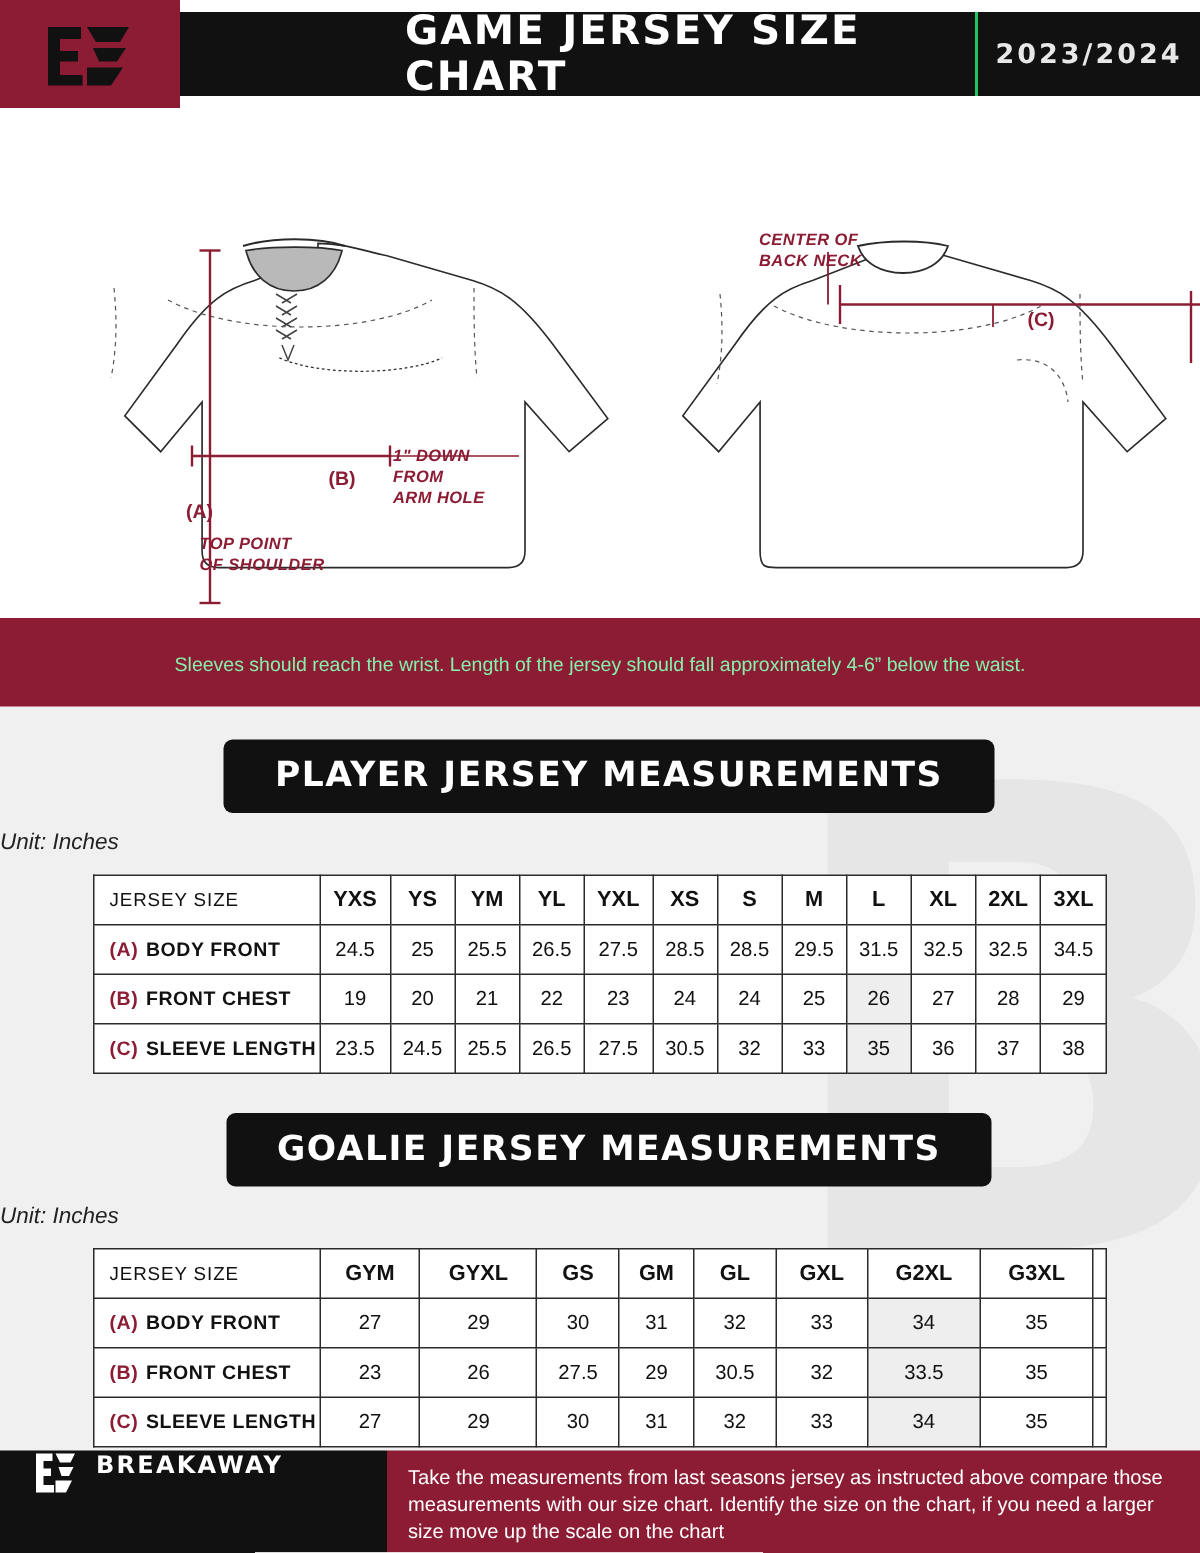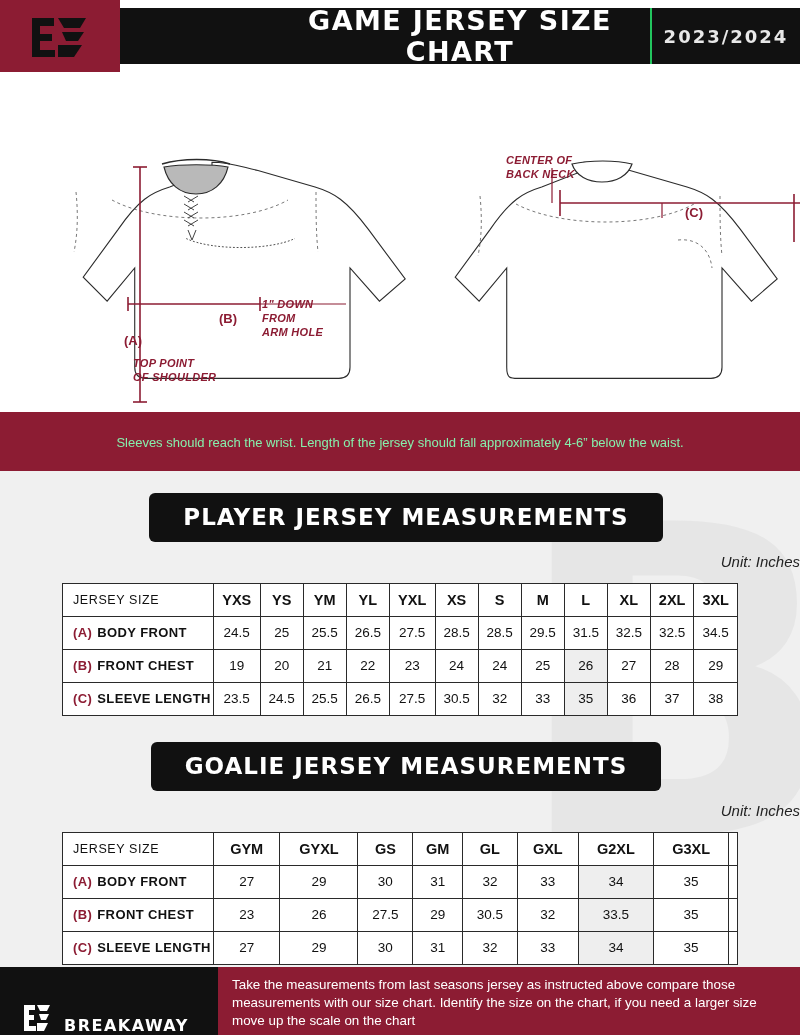--- a/index.html
+++ b/index.html
@@ -49,21 +49,20 @@
     position: absolute;
     left: 120px; top: 8px;
     right: 0; height: 56px;
     background: #111111;
     color: #ffffff;
     display: flex;
     align-items: center;
   }
   .hdr-title {
     flex: 1;
-    text-align: center;
     font-size: 27px;
     font-weight: bold;
     letter-spacing: 1.4px;
     font-family: "DejaVu Sans", sans-serif;
     padding-left: 150px;
   }
   .hdr-season {
     width: 150px;
     text-align: center;
     font-size: 18px;
@@ -111,25 +110,25 @@
     color: #ffffff;
     font-size: 23px;
     font-weight: bold;
     letter-spacing: 1px;
     font-family: "DejaVu Sans", sans-serif;
     padding: 11px 34px 12px 34px;
     border-radius: 6px;
   }
   .unit {
     position: relative;
-    text-align: right;
+    text-align: left;
     font-style: italic;
     font-size: 15px;
     color: #222;
-    margin: 11px 0 9px 12px;
+    margin: 11px 0 9px 0;
     z-index: 2;
   }
 
   
   .tbl-wrap { position: relative; z-index: 2; padding: 4px 62px; }
   table {
     width: 100%;
     border-collapse: collapse;
     background: #ffffff;
     font-size: 13.5px;
@@ -158,24 +157,24 @@
 
   
   .footer {
     position: absolute;
     left: 0; bottom: 0;
     width: 800px; height: 68px;
     display: flex;
     z-index: 3;
   }
   .footer-left {
-    width: 218px;
+    width: 258px;
     background: #111111;
     display: flex;
-    align-items: flex-end;
+    align-items: flex-start;
     padding-left: 22px;
     gap: 12px;
   }
   .footer-brand {
     color: #ffffff;
     font-size: 16px;
     font-weight: bold;
     letter-spacing: 1.5px;
     font-family: "DejaVu Sans", sans-serif;
   }

